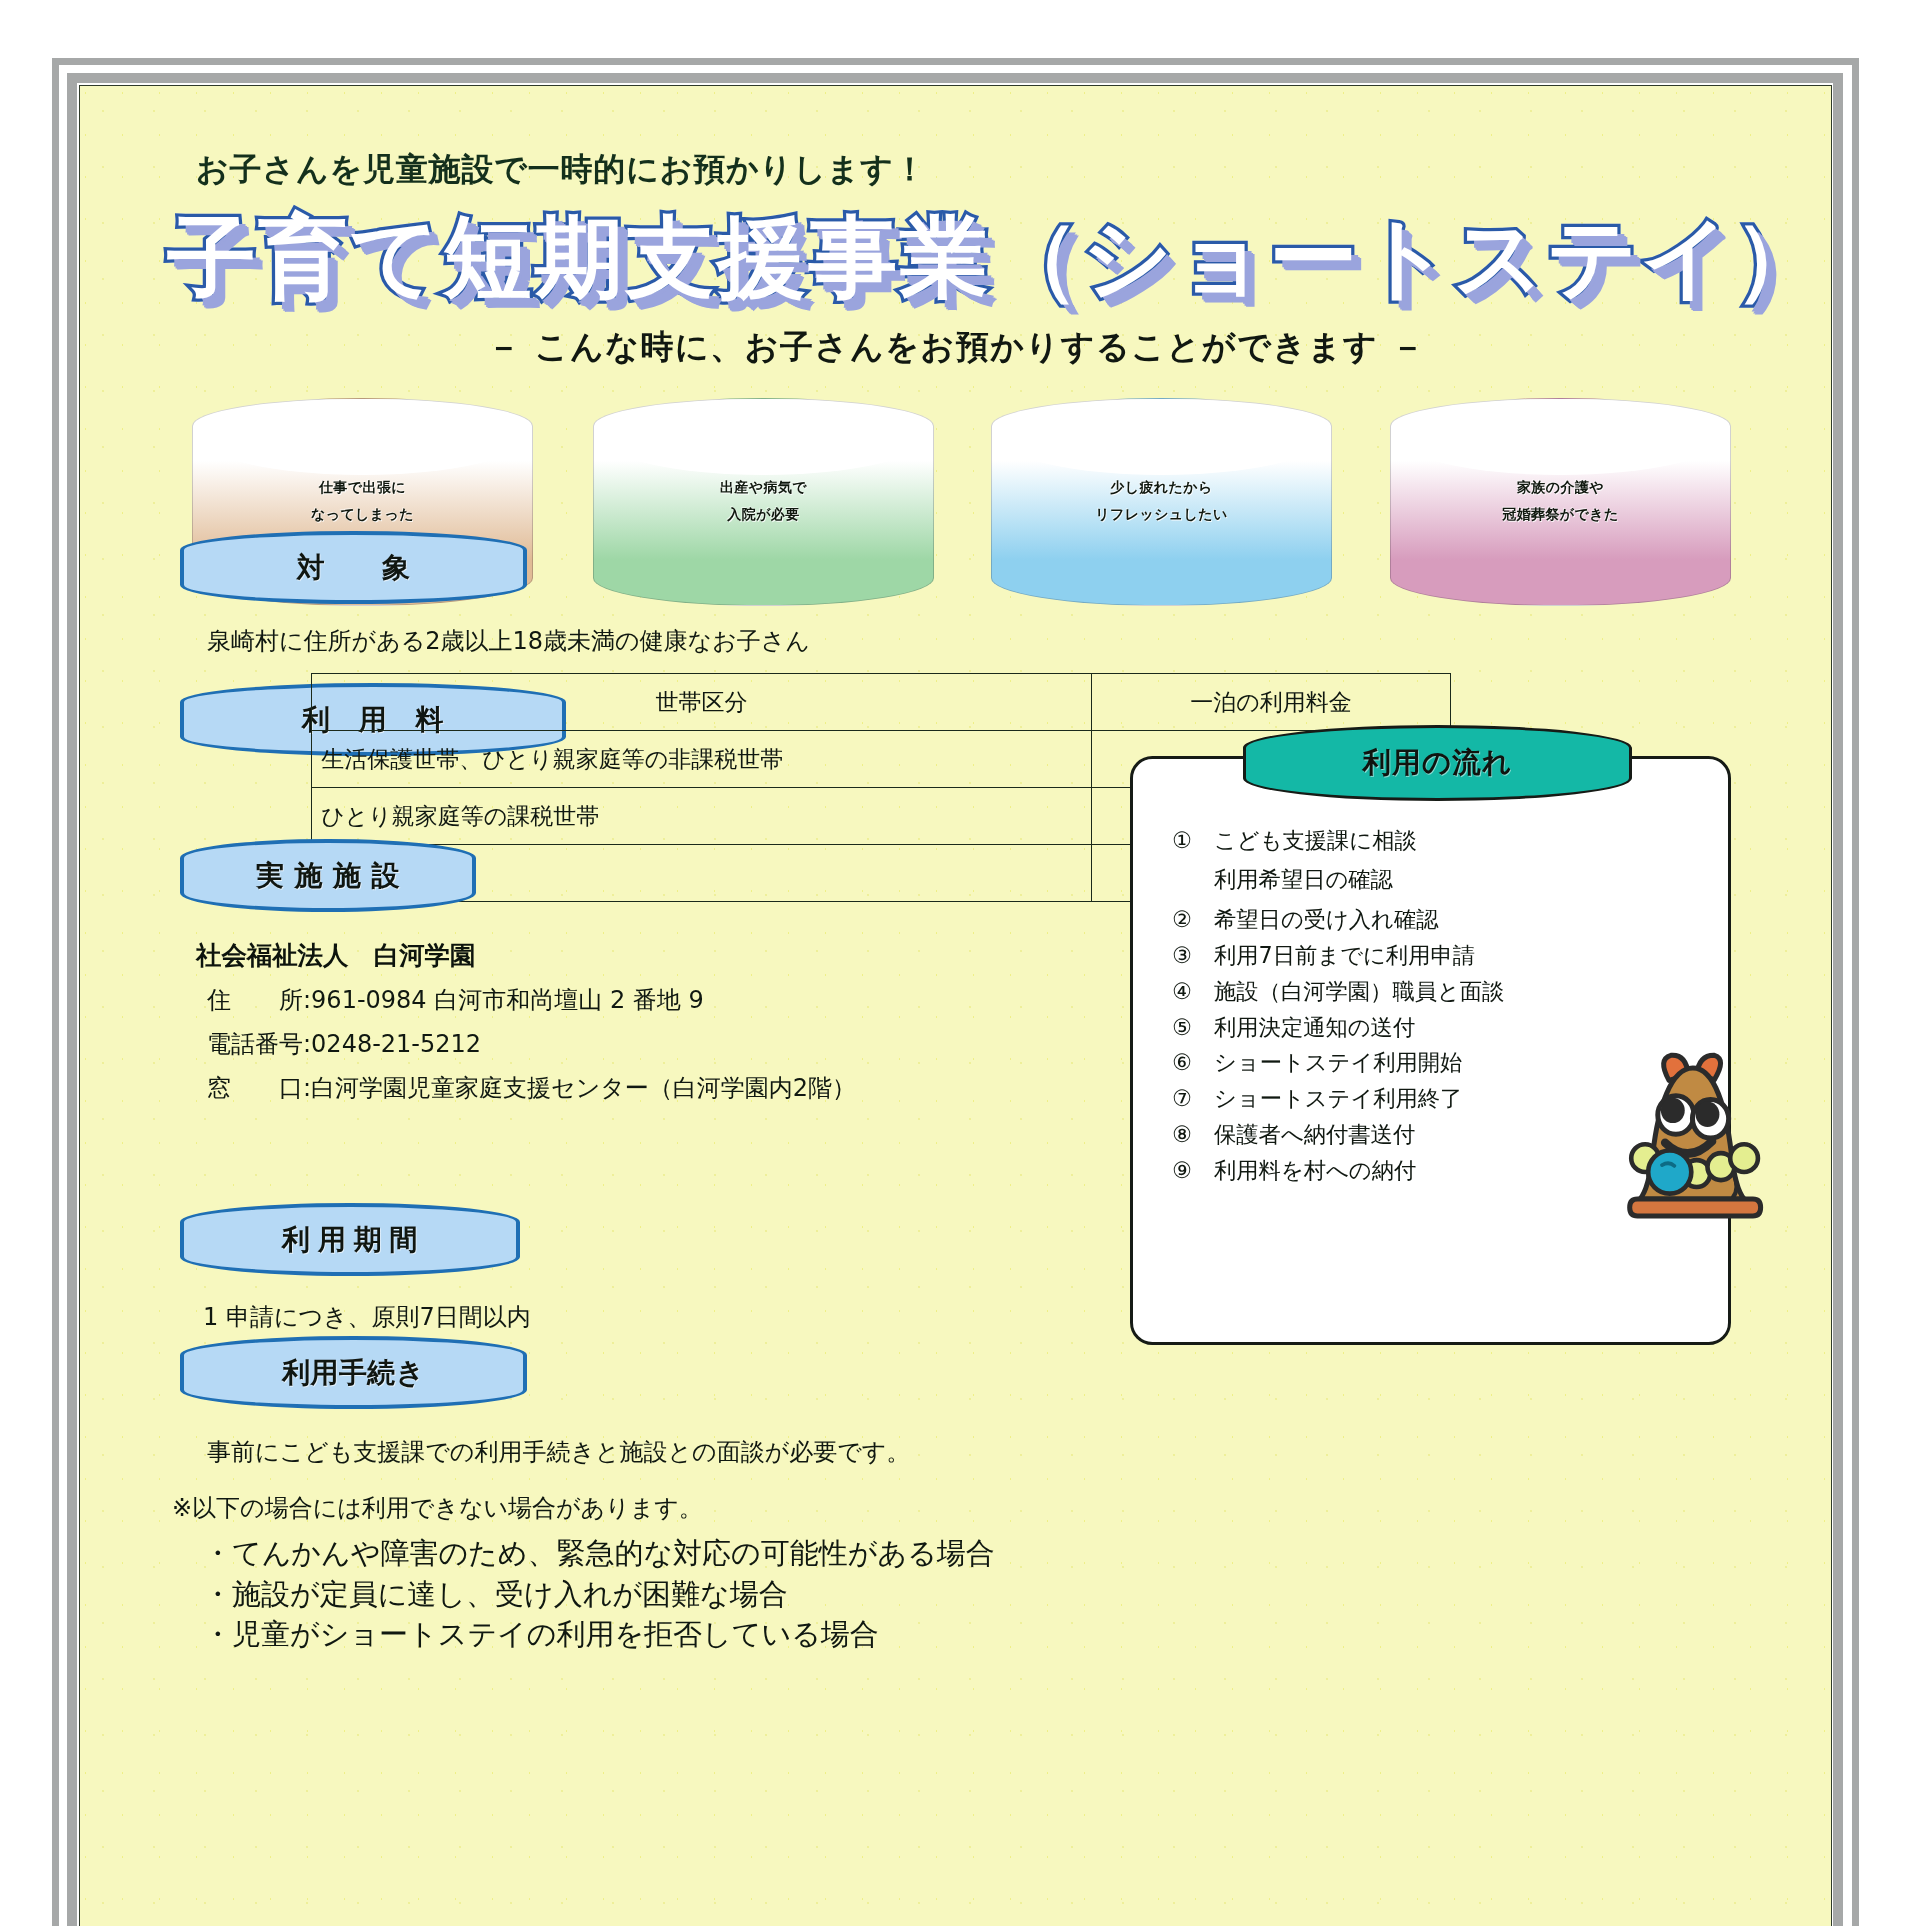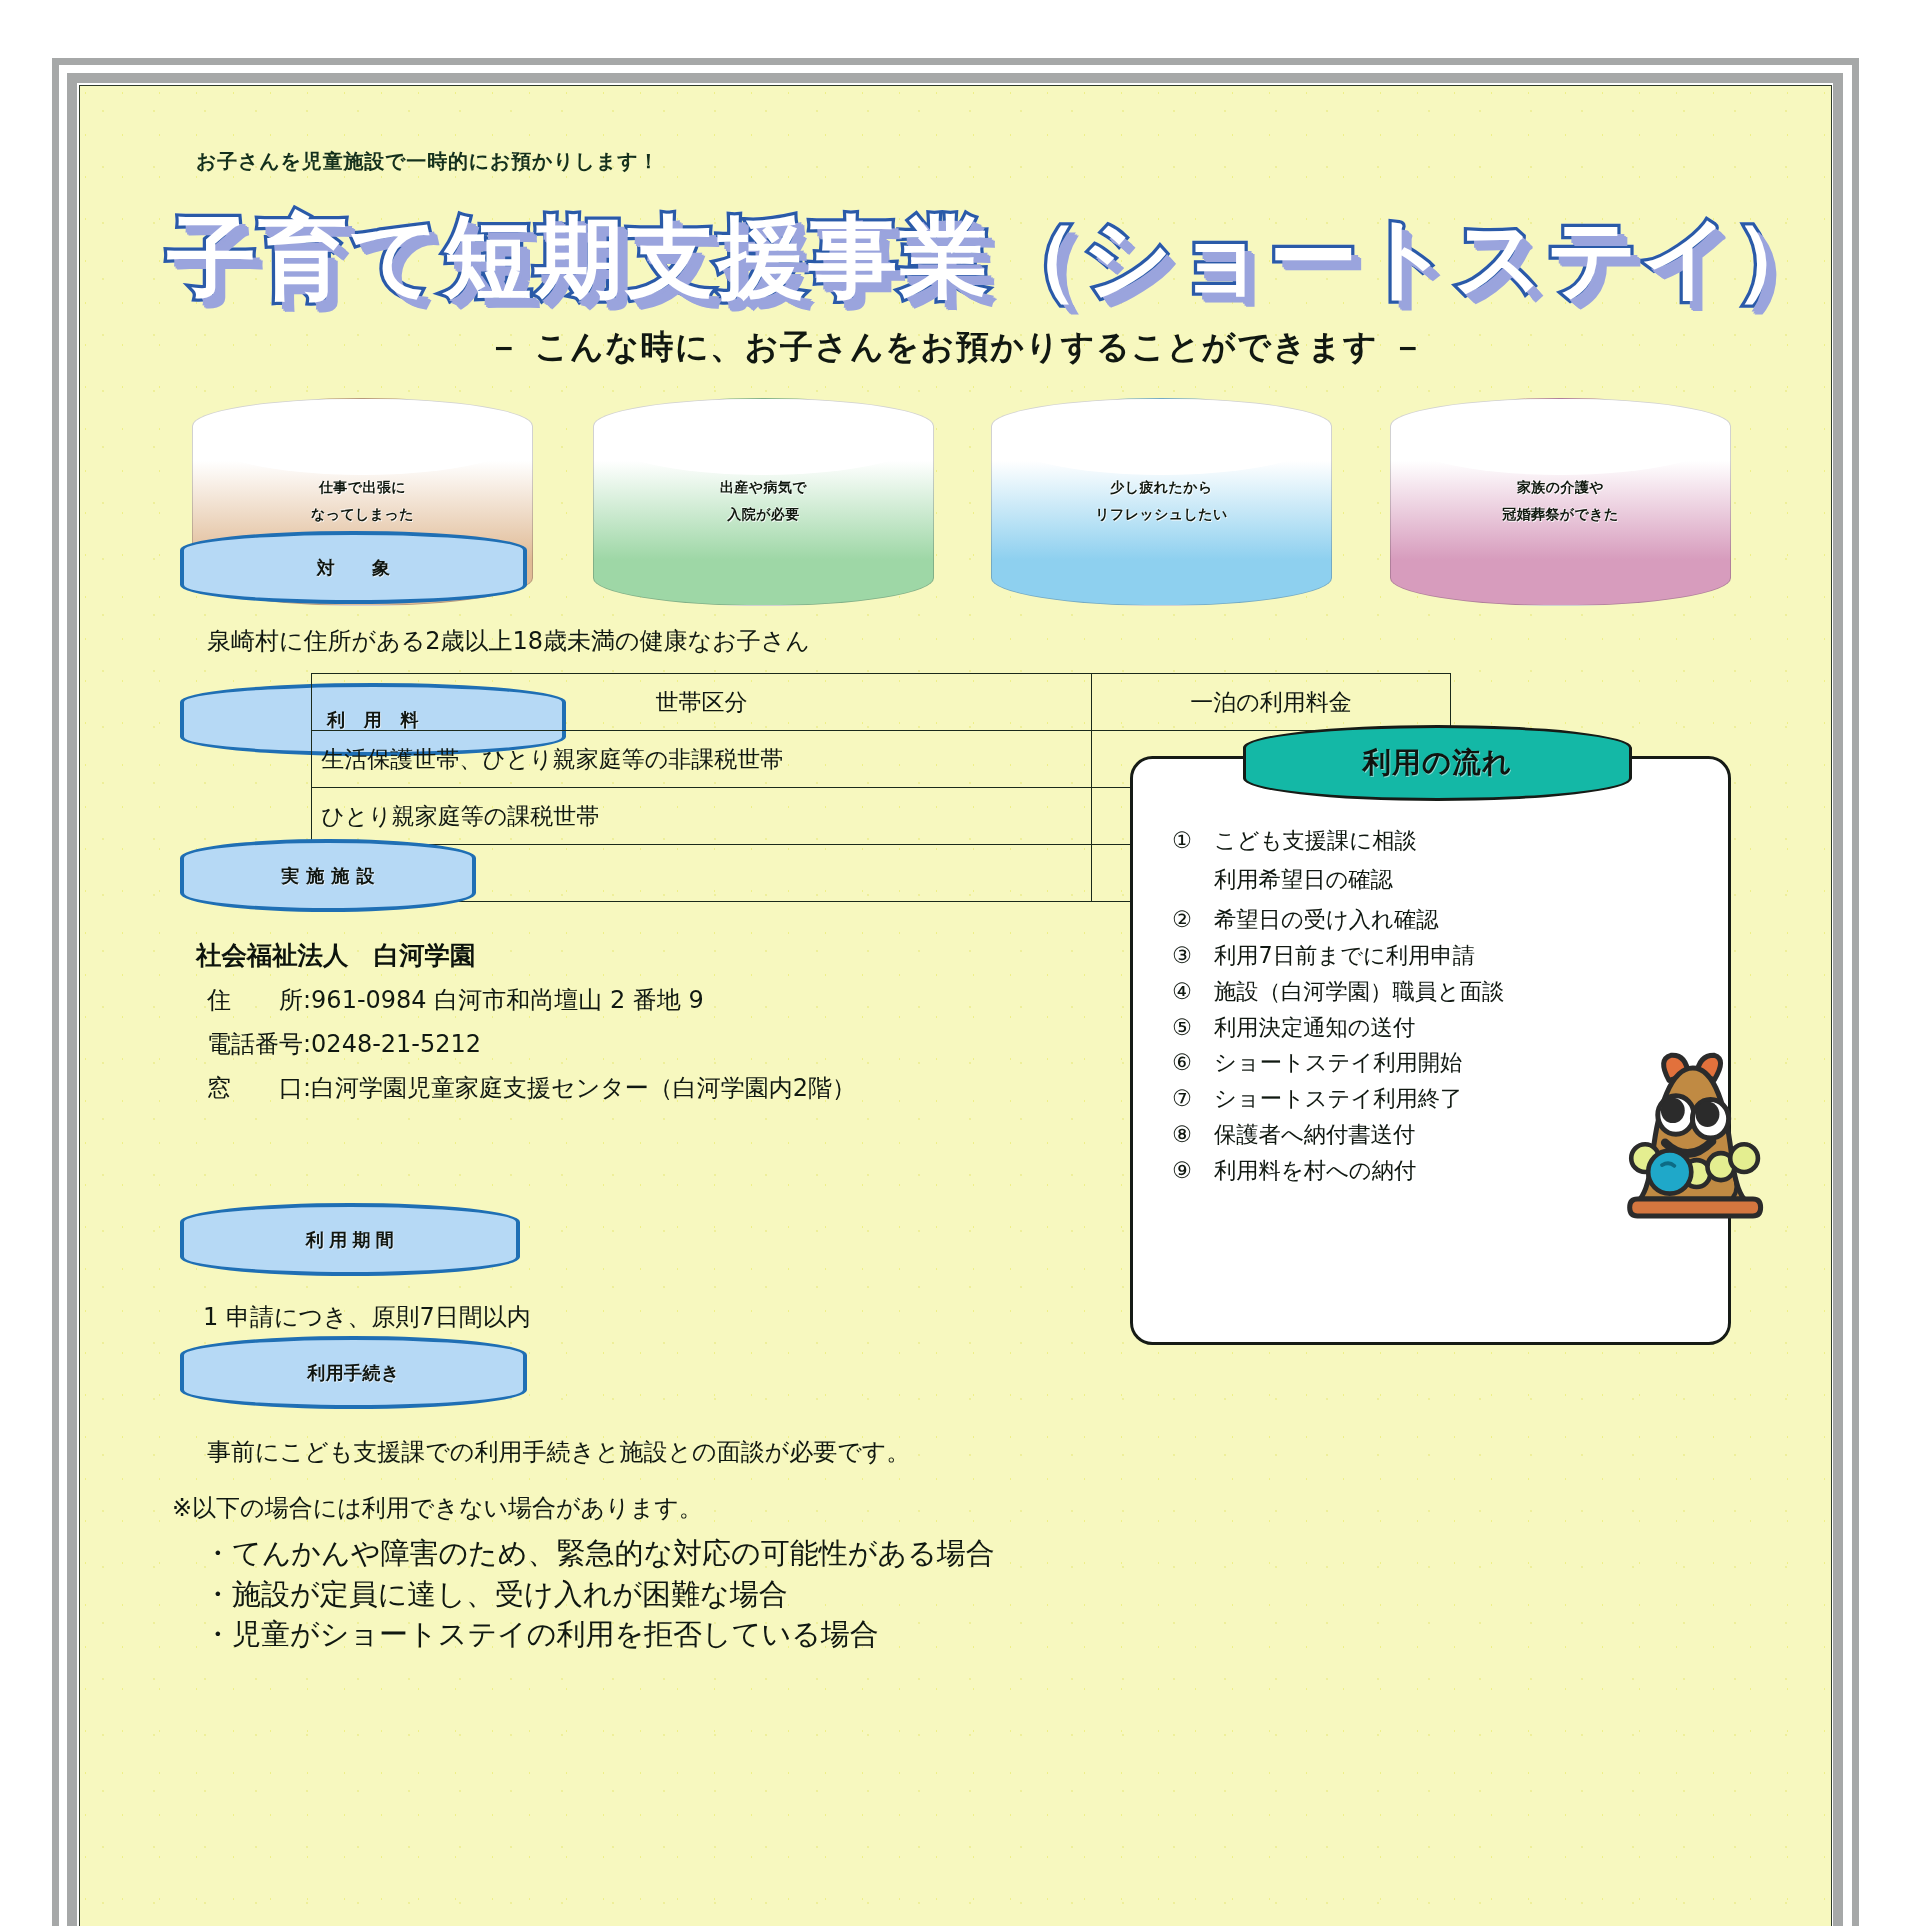--- a/index.html
+++ b/index.html
@@ -44,21 +44,21 @@
       radial-gradient(circle at 23px 25px, rgba(226,226,96,.40) 0.8px, transparent 0.9px);
     background-size:37px 42px, 51px 56px;
     pointer-events:none;
   }
 
   .inner{position:relative;z-index:2;}
 
   
   .lead{
     position:absolute;left:116px;top:62px;
-    font-size:20px;color:#14301c;font-weight:600;
+    font-size:32px;color:#14301c;font-weight:600;
     letter-spacing:0.8px;white-space:nowrap;
   }
 
   
   .maintitle{
     position:absolute;left:87px;top:112px;
     width:1579px;text-align:center;
     font-size:89px;font-weight:bold;
     letter-spacing:2.3px;white-space:nowrap;
     color:#ffffff;
@@ -108,21 +108,21 @@
 
   
   .pill{
     position:absolute;
     height:73px;
     background:#b6d9f5;
     border:4.2px solid #1f6fb4;
     border-radius:50% / 26%;
     box-sizing:border-box;
     display:flex;align-items:center;justify-content:center;
-    font-size:18px;font-weight:600;color:#101611;
+    font-size:28px;font-weight:600;color:#101611;
     letter-spacing:0.4px;
     text-shadow:0.8px 0.8px 0 rgba(255,255,255,.65);
   }
 
   .body-text{position:absolute;font-size:24px;color:#101811;font-weight:500;white-space:nowrap;}
 
   
   .fee-table{
     position:absolute;left:231px;top:587px;
     width:1140px;

